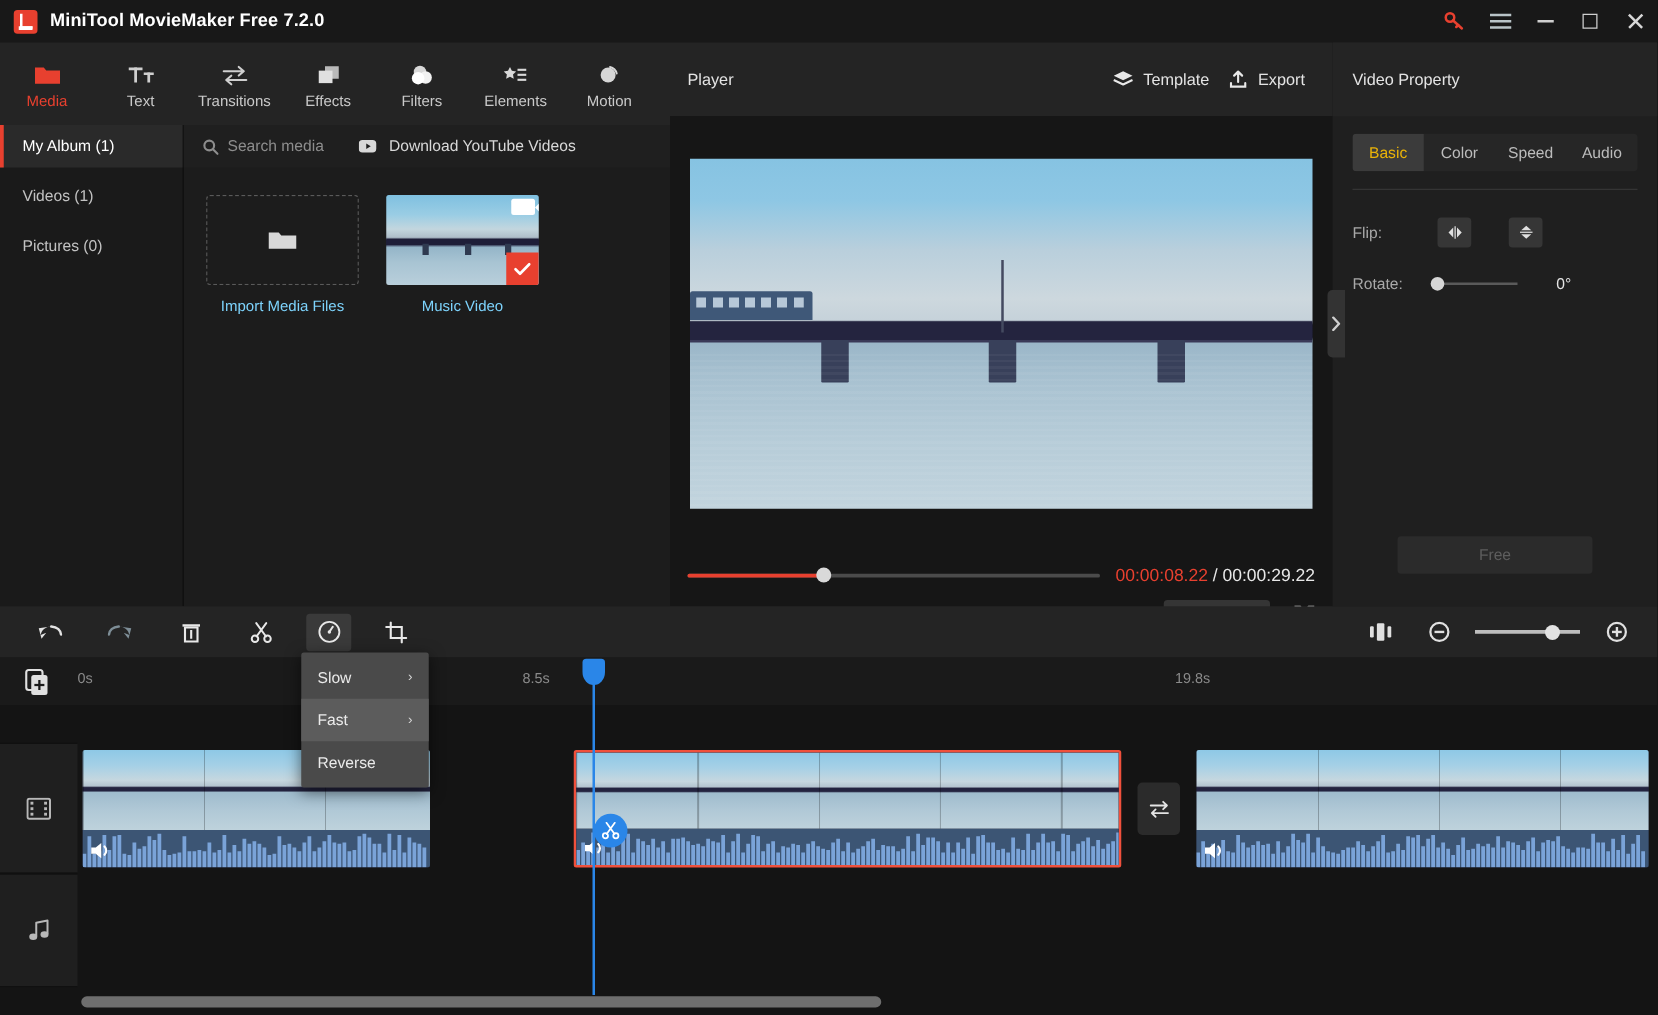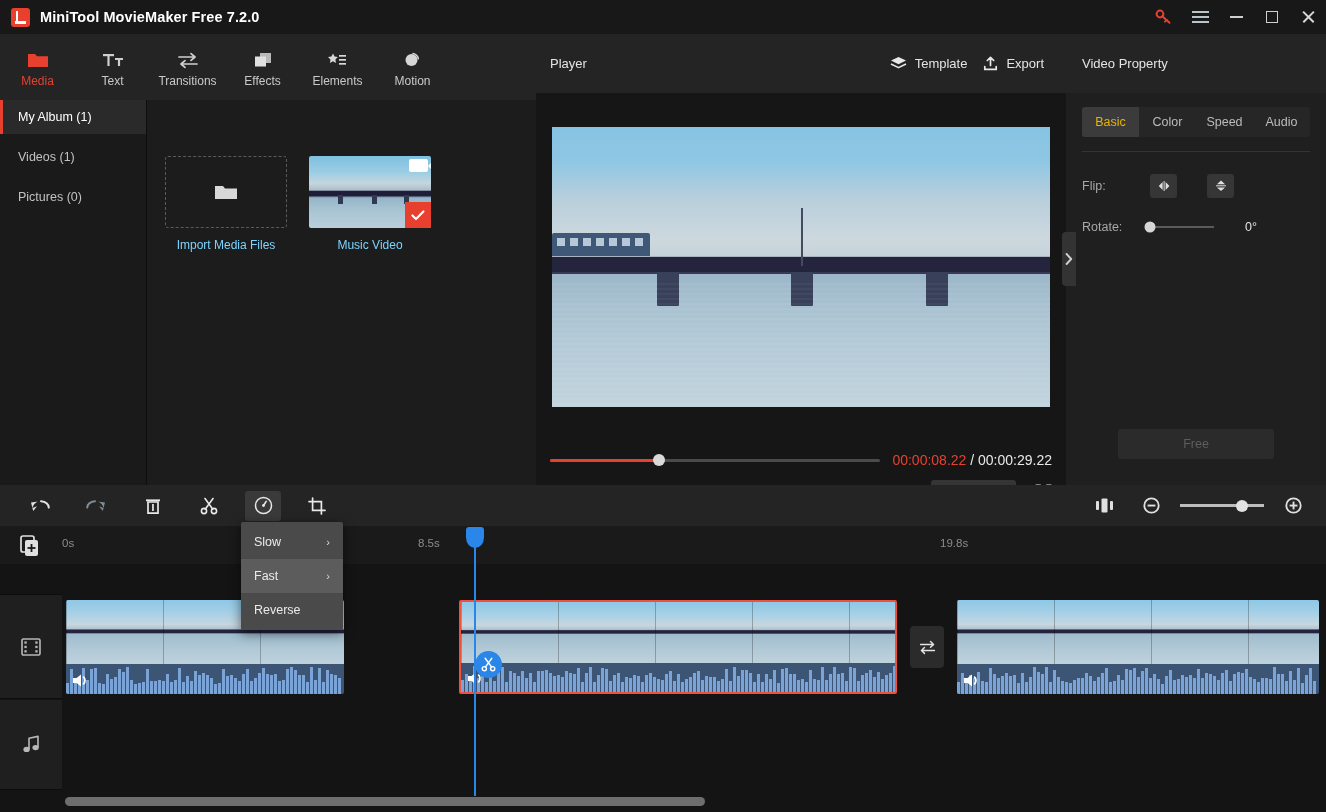--- a/index.html
+++ b/index.html
@@ -360,20 +360,30 @@
       <div class="tb-ico">
         <svg width="22" height="18" viewBox="0 0 22 18">
             <rect x="8" y="2" width="11" height="10" fill="#b9b9b9"></rect>
             <rect x="3" y="5.5" width="11" height="10" fill="#e0e0e0"></rect>
           </svg>
       </div>
       <span>Effects</span>
     </div>
     <div class="tb-item">
       <div class="tb-ico">
+        <svg width="22" height="18" viewBox="0 0 22 18">
+            <circle cx="9" cy="6.5" r="5" fill="#d8d8d8"></circle>
+            <circle cx="13.5" cy="11" r="5" fill="#f2f2f2"></circle>
+            <circle cx="7.5" cy="11.5" r="5" fill="#ffffff"></circle>
+          </svg>
+      </div>
+      <span>Filters</span>
+    </div>
+    <div class="tb-item">
+      <div class="tb-ico">
         <svg width="24" height="18" viewBox="0 0 24 18" fill="#d8d8d8">
             <path d="M7 2.5l1.5 3.1 3.4.5-2.5 2.4.6 3.4L7 10.3 3.9 11.9l.6-3.4L2 6.1l3.4-.5z"></path>
             <rect x="13" y="4" width="7" height="1.7"></rect>
             <rect x="13" y="8" width="7" height="1.7"></rect>
             <rect x="13" y="12" width="7" height="1.7"></rect>
           </svg>
       </div>
       <span>Elements</span>
     </div>
     <div class="tb-item">
@@ -393,20 +403,36 @@
         <span>My Album (1)</span>
       </div>
       <div class="lib-side-item">
         <span>Videos (1)</span>
       </div>
       <div class="lib-side-item">
         <span>Pictures (0)</span>
       </div>
     </div>
 
+    <div class="lib-top">
+      <div class="search-box">
+        <svg width="13" height="13" viewBox="0 0 13 13">
+          <circle cx="5.4" cy="5.4" r="3.9" fill="none" stroke="#8d8d8d" stroke-width="1.7"></circle>
+          <path d="M8.4 8.4 L12 12" stroke="#8d8d8d" stroke-width="1.7" stroke-linecap="round"></path>
+        </svg>
+        <span class="search-txt">Search media</span>
+      </div>
+      <div class="yt-dl">
+        <svg width="16" height="12" viewBox="0 0 16 12">
+          <rect x="0" y="1" width="14" height="10" rx="3" fill="#d8d8d8"></rect>
+          <path d="M6 3.8 L9.6 6 L6 8.2z" fill="#1f1f1f"></path>
+        </svg>
+        <span>Download YouTube Videos</span>
+      </div>
+    </div>
 
     <div class="lib-body">
       <div class="media-cell">
         <div class="import-box">
           <svg width="26" height="20" viewBox="0 0 26 20">
             <path d="M2 4h8l2 2.4h12V17H2z" fill="#d8d8d8"></path>
           </svg>
         </div>
         <span class="media-label">Import Media Files</span>
       </div>

